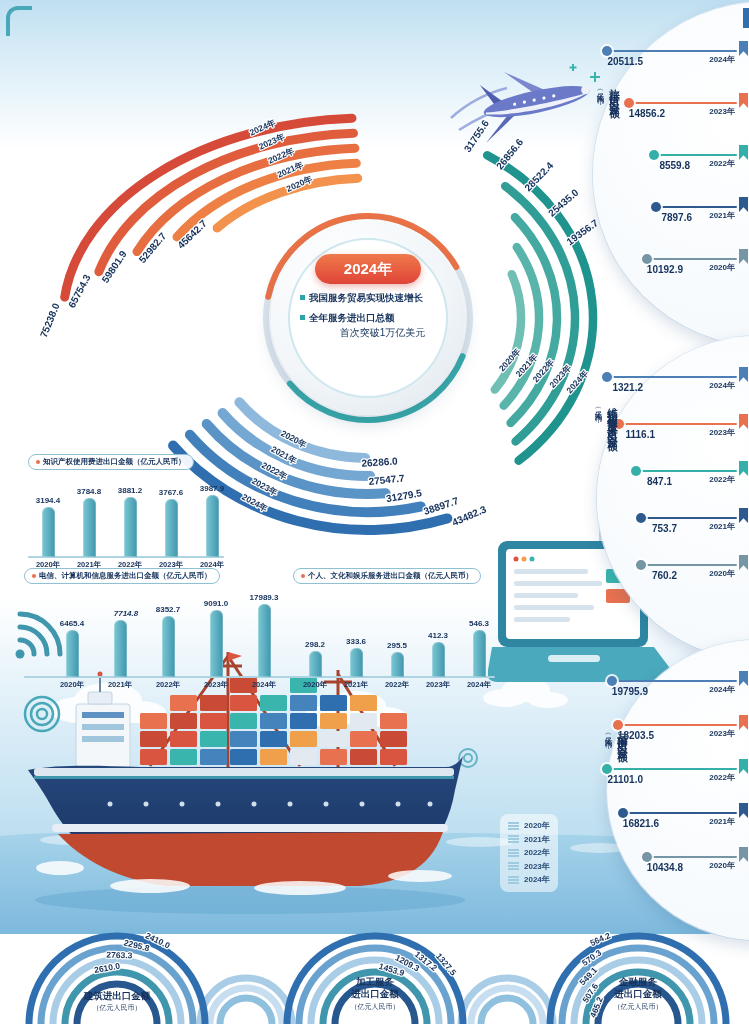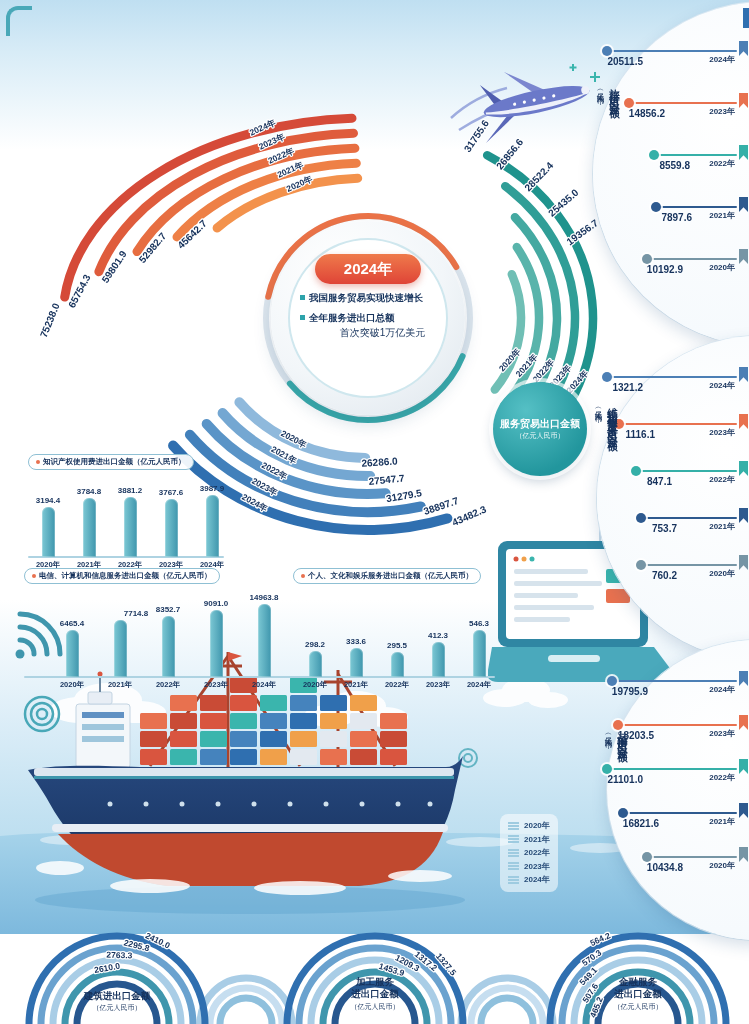--- a/index.html
+++ b/index.html
@@ -272,24 +272,20 @@
         <span class="sq"></span>
         <span>我国服务贸易实现快速增长</span>
       </div>
     <div class="hb">
         <span class="sq"></span>
         <span>全年服务进出口总额</span>
       </div>
     <div id="hb3">首次突破1万亿美元</div>
   </div>
 
-  <div class="badge" id="badge-export">
-    <span class="b1">服务贸易出口金额</span>
-    <span class="b2">（亿元人民币）</span>
-  </div>
 
   <div class="bchart" id="chartA">
     <span class="cpill">
         <span class="pd"></span>
         <span>知识产权使用费进出口金额（亿元人民币）</span>
       </span>
     <div class="bplot" id="plotA">
         <div class="bline"></div>
         <span class="bval" style="left: -2px; bottom: 65px;">3194.4</span>
         <span class="bar" style="left: 14px; height: 50px;"></span>
@@ -311,30 +307,30 @@
   <div class="bchart" id="chartB">
     <span class="cpill">
         <span class="pd"></span>
         <span>电信、计算机和信息服务进出口金额（亿元人民币）</span>
       </span>
     <div class="bplot" id="plotB">
         <div class="bline"></div>
         <span class="bval" style="left: 26px; bottom: 62px;">6465.4</span>
         <span class="bar" style="left: 42px; height: 47px;"></span>
         <span class="byear" style="left: 26px;">2020年</span>
-        <span class="bval" style="left: 90px; bottom: 72px;">7714.8</span>
+        <span class="bval" style="left: 80px; bottom: 72px; font-style: italic;">7714.8</span>
         <span class="bar" style="left: 90px; height: 57px;"></span>
         <span class="byear" style="left: 74px;">2021年</span>
         <span class="bval" style="left: 122px; bottom: 76px;">8352.7</span>
         <span class="bar" style="left: 138px; height: 61px;"></span>
         <span class="byear" style="left: 122px;">2022年</span>
         <span class="bval" style="left: 170px; bottom: 82px;">9091.0</span>
         <span class="bar" style="left: 186px; height: 67px;"></span>
         <span class="byear" style="left: 170px;">2023年</span>
-        <span class="bval" style="left: 218px; bottom: 88px;">14963.8</span>
+        <span class="bval" style="left: 218px; bottom: 88px;">17989.3</span>
         <span class="bar" style="left: 234px; height: 73px;"></span>
         <span class="byear" style="left: 218px;">2024年</span>
       </div>
   </div>
   <div class="bchart" id="chartC">
     <span class="cpill">
         <span class="pd"></span>
         <span>个人、文化和娱乐服务进出口金额（亿元人民币）</span>
       </span>
     <div class="bplot" id="plotC">

